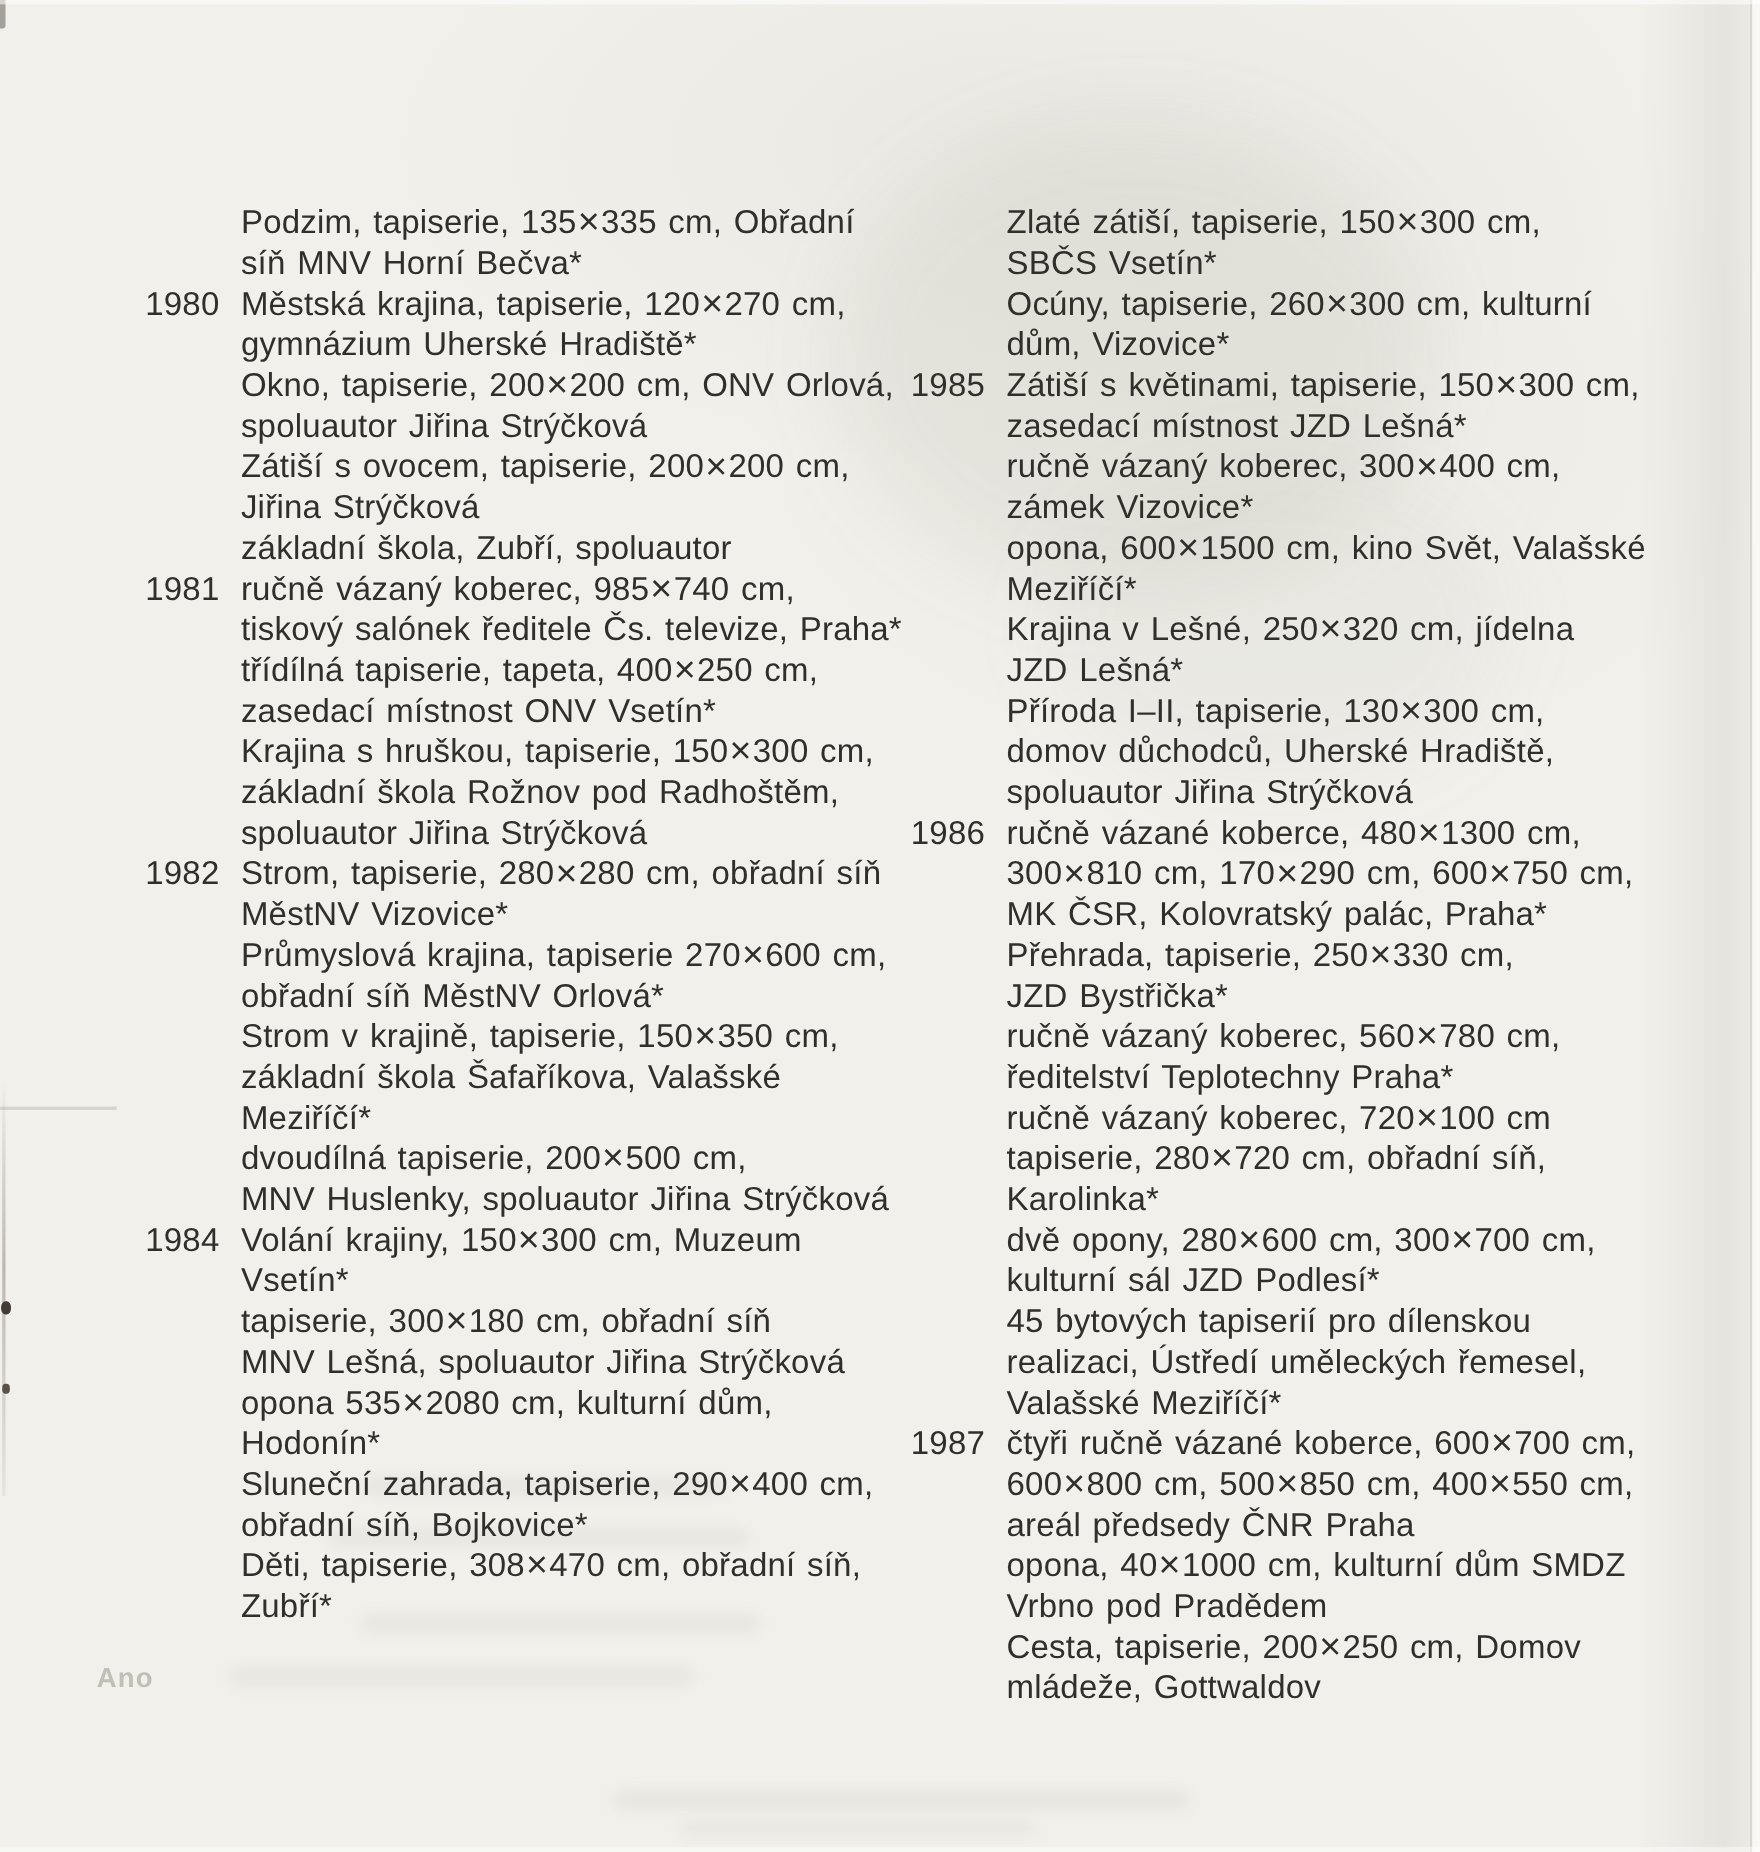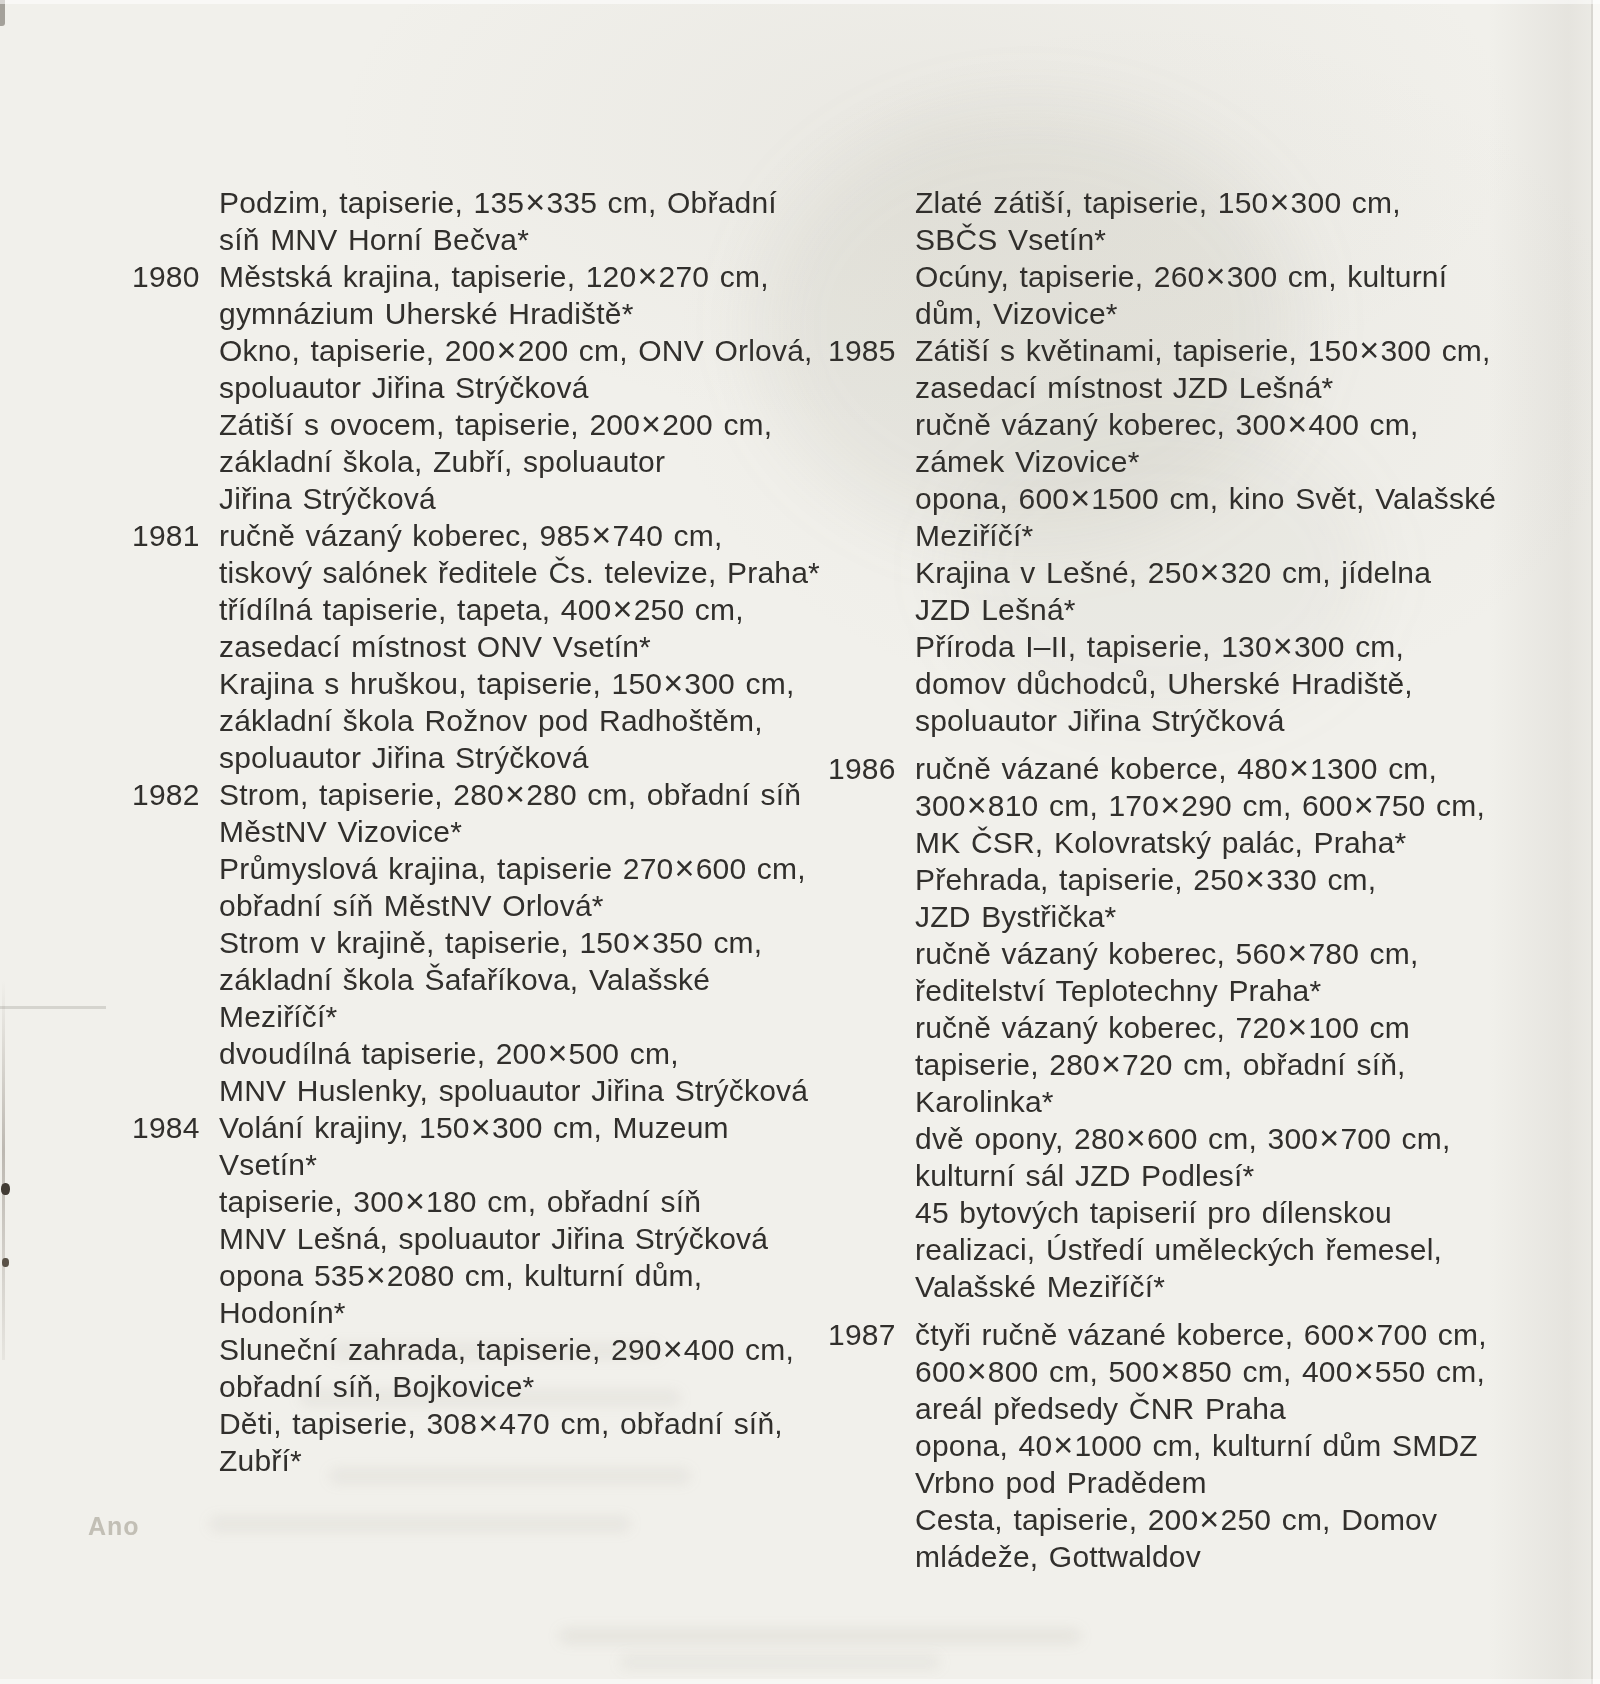--- a/index.html
+++ b/index.html
@@ -10,21 +10,21 @@
       radial-gradient(700px 500px at 72% 22%, rgba(165,160,148,0.07), rgba(165,160,148,0) 70%),
       linear-gradient(to right, rgba(255,255,255,0) 93%, rgba(125,120,110,0.10) 98%, rgba(125,120,110,0.04) 100%),
       #f1f0eb;
     font-family:"Liberation Sans", sans-serif;
     color:#312f2c;
   }
   .column{position:absolute;top:184px;}
   .col-left{left:113px;width:690px;margin-left:19px;}
   .col-right{left:828px;width:740px;}
   .entry{display:flex;align-items:flex-start;}
-  .entry.gap{margin-top:11px;}
+  .entry.gap{}
   .year{flex:0 0 87px;width:87px;}
   .lines{flex:1;min-width:0;}
   .year,.line{
     font-size:30px;line-height:37px;font-weight:500;
     letter-spacing:0.2px;word-spacing:2px;white-space:nowrap;
   }
   .x{font-size:1.14em;line-height:0;display:inline-block;margin:0 1px;transform:translateY(1px);}
   
   .edge-top{position:absolute;left:0;top:0;width:100%;height:4px;background:rgba(255,255,255,0.55);}
   .edge-bottom{position:absolute;left:0;bottom:0;width:100%;height:5px;background:rgba(255,255,255,0.45);}
@@ -73,22 +73,22 @@
       </div>
     </div>
     <div class="entry">
       <div class="year">1980</div>
       <div class="lines">
         <div class="line">Městská krajina, tapiserie, 120<span class="x">×</span>270 cm,</div>
         <div class="line">gymnázium Uherské Hradiště*</div>
         <div class="line">Okno, tapiserie, 200<span class="x">×</span>200 cm, ONV Orlová,</div>
         <div class="line">spoluautor Jiřina Strýčková</div>
         <div class="line">Zátiší s ovocem, tapiserie, 200<span class="x">×</span>200 cm,</div>
+        <div class="line">Jiřina Strýčková</div>
         <div class="line">základní škola, Zubří, spoluautor</div>
-        <div class="line">Jiřina Strýčková</div>
       </div>
     </div>
     <div class="entry">
       <div class="year">1981</div>
       <div class="lines">
         <div class="line">ručně vázaný koberec, 985<span class="x">×</span>740 cm,</div>
         <div class="line">tiskový salónek ředitele Čs. televize, Praha*</div>
         <div class="line">třídílná tapiserie, tapeta, 400<span class="x">×</span>250 cm,</div>
         <div class="line">zasedací místnost ONV Vsetín*</div>
         <div class="line">Krajina s hruškou, tapiserie, 150<span class="x">×</span>300 cm,</div>

